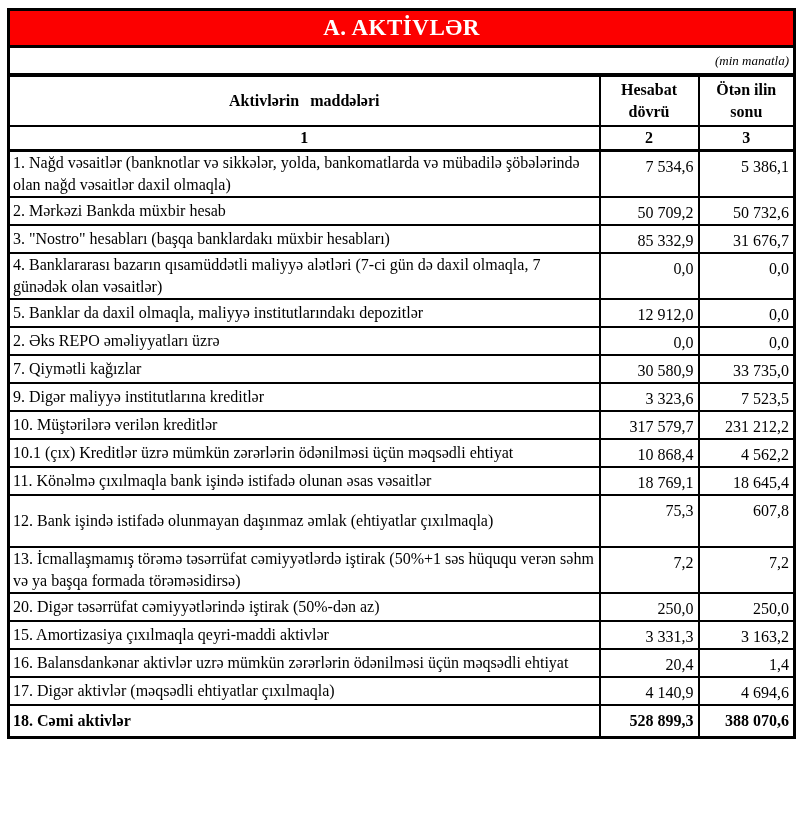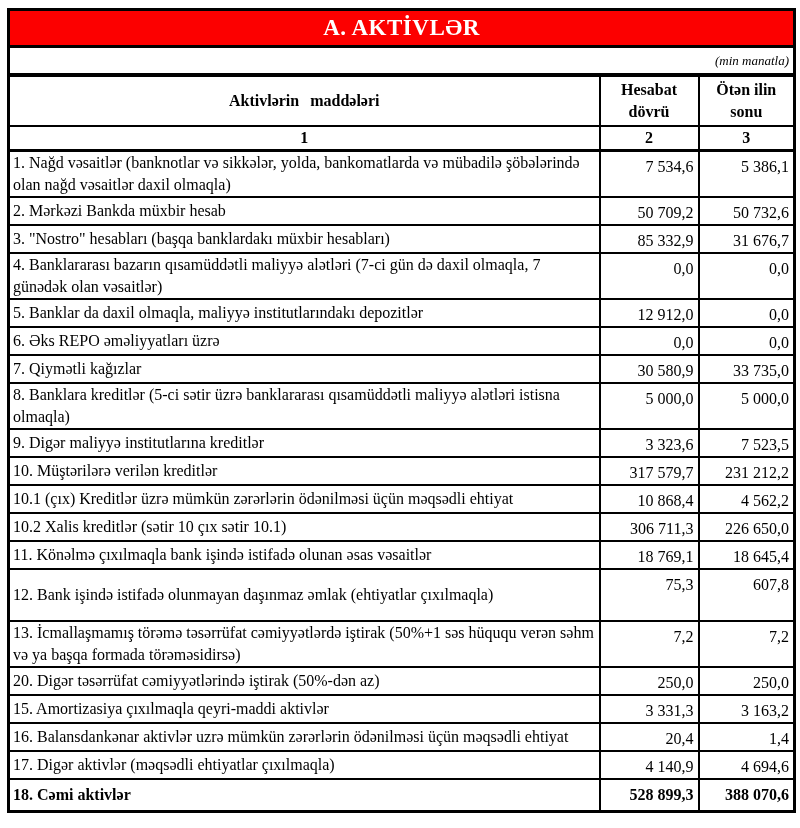--- a/index.html
+++ b/index.html
@@ -139,53 +139,43 @@
           <td class="lbl">4. Banklararası bazarın qısamüddətli maliyyə alətləri (7-ci gün də daxil olmaqla, 7 günədək olan vəsaitlər)</td>
           <td class="val">0,0</td>
           <td class="val">0,0</td>
         </tr>
         <tr class="data-row">
           <td class="lbl">5. Banklar da daxil olmaqla, maliyyə institutlarındakı depozitlər</td>
           <td class="val">12 912,0</td>
           <td class="val">0,0</td>
         </tr>
         <tr class="data-row">
-          <td class="lbl">6. Əks REPO əməliyyatları üzrə</td>
+          <td class="lbl">2. Əks REPO əməliyyatları üzrə</td>
           <td class="val">0,0</td>
           <td class="val">0,0</td>
         </tr>
         <tr class="data-row">
           <td class="lbl">7. Qiymətli kağızlar</td>
           <td class="val">30 580,9</td>
           <td class="val">33 735,0</td>
         </tr>
         <tr class="data-row">
-          <td class="lbl">8. Banklara kreditlər (5-ci sətir üzrə banklararası qısamüddətli maliyyə alətləri istisna olmaqla)</td>
-          <td class="val">5 000,0</td>
-          <td class="val">5 000,0</td>
-        </tr>
-        <tr class="data-row">
           <td class="lbl">9. Digər maliyyə institutlarına kreditlər</td>
           <td class="val">3 323,6</td>
           <td class="val">7 523,5</td>
         </tr>
         <tr class="data-row">
           <td class="lbl">10. Müştərilərə verilən kreditlər</td>
           <td class="val">317 579,7</td>
           <td class="val">231 212,2</td>
         </tr>
         <tr class="data-row">
           <td class="lbl">10.1 (çıx) Kreditlər üzrə mümkün zərərlərin ödənilməsi üçün məqsədli ehtiyat</td>
           <td class="val">10 868,4</td>
           <td class="val">4 562,2</td>
-        </tr>
-        <tr class="data-row">
-          <td class="lbl">10.2 Xalis kreditlər (sətir 10 çıx sətir 10.1)</td>
-          <td class="val">306 711,3</td>
-          <td class="val">226 650,0</td>
         </tr>
         <tr class="data-row">
           <td class="lbl">11. Könəlmə çıxılmaqla bank işində istifadə olunan əsas vəsaitlər</td>
           <td class="val">18 769,1</td>
           <td class="val">18 645,4</td>
         </tr>
         <tr class="data-row tall">
           <td class="lbl">12. Bank işində istifadə olunmayan daşınmaz əmlak (ehtiyatlar çıxılmaqla)</td>
           <td class="val">75,3</td>
           <td class="val">607,8</td>

